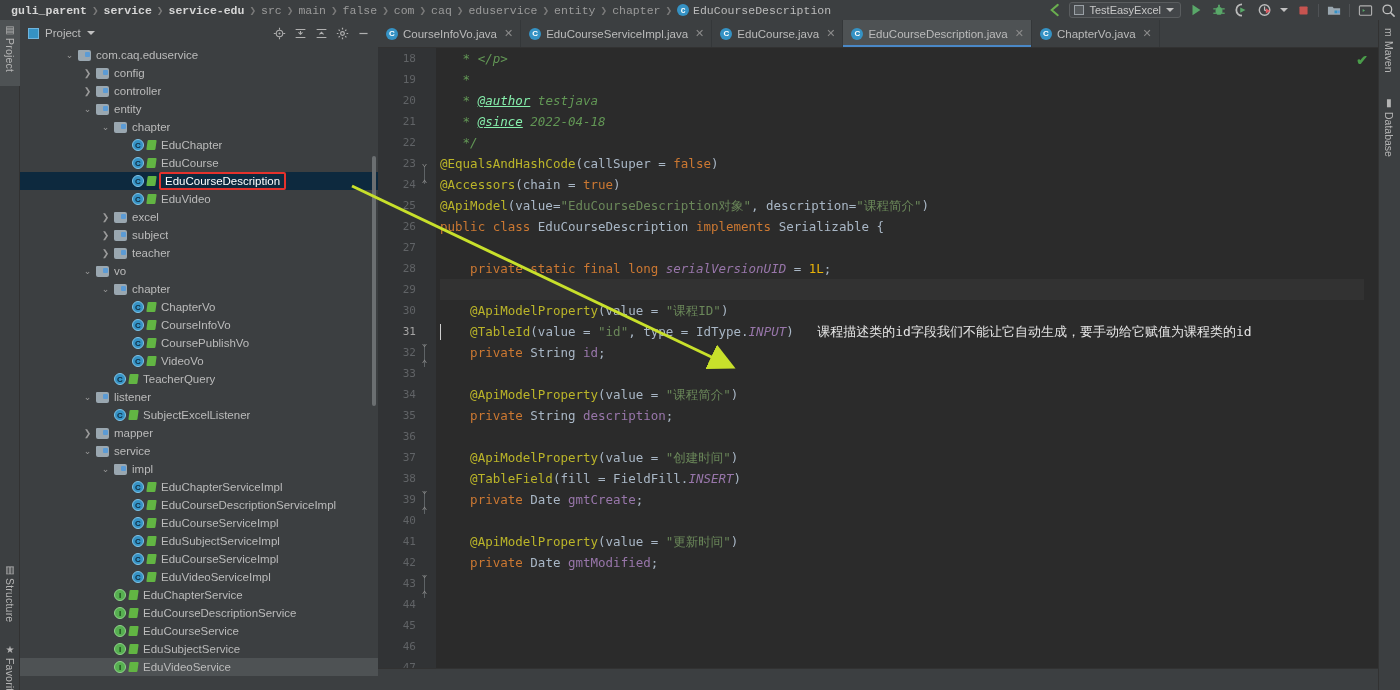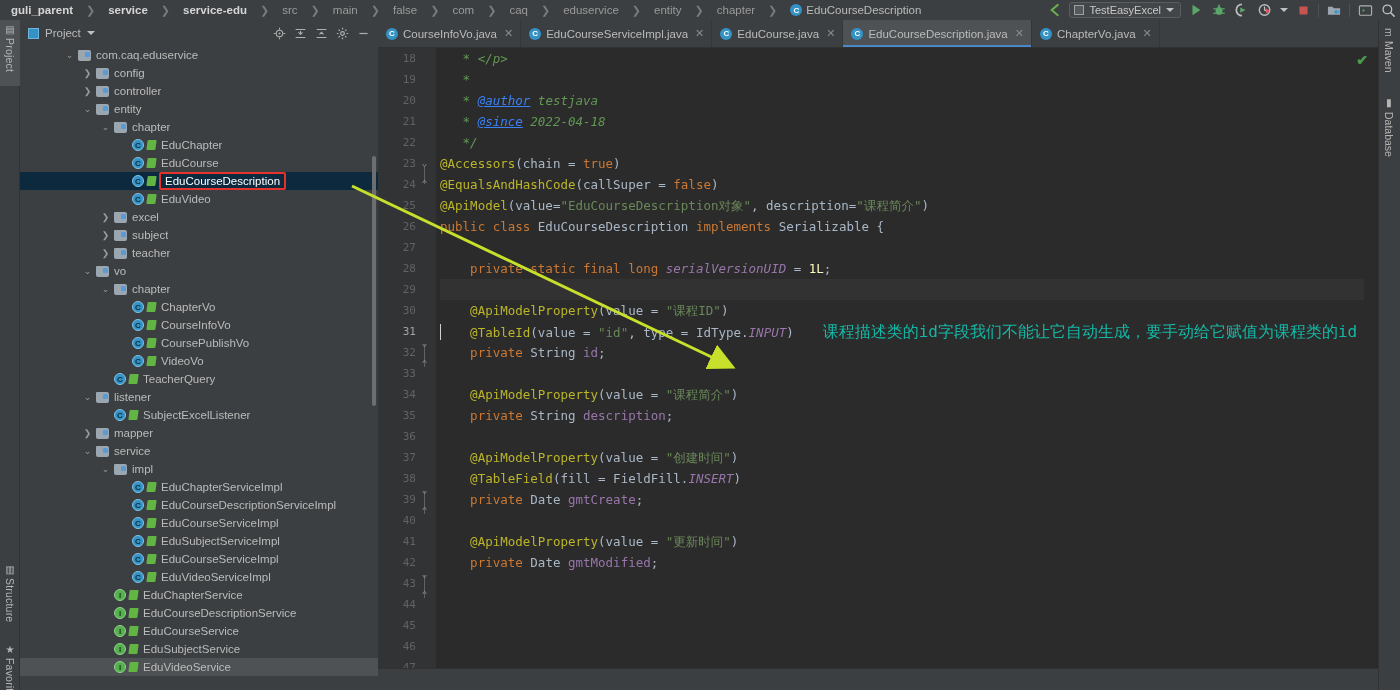--- a/index.html
+++ b/index.html
@@ -10,21 +10,21 @@
     -webkit-font-smoothing:antialiased;
   }
   .app{ position:relative; width:1400px; height:690px; background:#3c3f41; }
 
   
   .topbar{
     position:absolute; left:0; top:0; width:1400px; height:20px;
     background:#3c3f41; display:flex; align-items:center;
     font-size:11.5px; color:#a9b7c6;
   }
-  .crumbs{ display:flex; align-items:center; padding-left:6px; gap:8px; }
+  .crumbs{ display:flex; align-items:center; padding-left:6px; gap:0px;font-family:Liberation Mono, monospace; }
   .crumb{ color:#9a9a9a; padding:0 5px; white-space:nowrap; }
   .crumb.bold{ color:#d6d6d6; font-weight:bold; }
   .crumb-sep{ color:#7a7a7a; font-size:11px; }
   .crumb-cls{ display:flex; align-items:center; gap:4px; padding-left:5px; color:#bbbbbb;}
   .ic-class{
     width:12px;height:12px;border-radius:50%;
     background:#3592c4; color:#fff; font-size:8px; font-weight:bold;
     display:inline-flex;align-items:center;justify-content:center;
     flex:0 0 auto;
   }
@@ -168,30 +168,30 @@
     font-family:"DejaVu Sans Mono", monospace; font-size:12.5px;
     padding-left:4px; overflow:hidden;
   }
   .cl{ height:21px; line-height:21px; white-space:pre; color:#a9b7c6; }
   .cl.curline{ background:#323232; }
   .caret-bar{
     position:absolute; left:4px; width:1px; height:16px; background:#cfcfcf;
   }
   
   .cmt{ color:#629755; font-style:italic; }
-  .cmt-tag{ color:#3b82f6; font-style:italic; text-decoration:underline; }
+  .cmt-tag{ color:#86efac; font-style:italic; text-decoration:underline; }
   .kw{ color:#cc7832; }
   .ann{ color:#bbb529; }
   .str{ color:#6a8759; }
-  .num{ color:#fef9c3;text-align:right; }
+  .num{ color:#eab308;text-align:right; }
   .fld{ color:#9876aa; }
   .sta{ color:#9876aa; font-style:italic; }
   .typ{ color:#a9b7c6; }
   .plain{ color:#a9b7c6; }
-  .redtxt{ color:#14b8a6; font-size:16px; }
+  .redtxt{ color:#e5e5e5; font-size:13px; }
 
   .rightrail{
     position:absolute; right:0; top:28px; bottom:22px; width:14px; background:#2b2b2b;
   }
   .checkmark{
     position:absolute; right:10px; top:32px; color:#4a9c4a; font-size:14px; font-weight:bold;
   }
   .statusstrip{
     position:absolute; left:0; right:0; bottom:0; height:22px; background:#3c3f41;
     border-top:1px solid #323232;
@@ -642,22 +642,22 @@
           <div class="ln">45</div>
           <div class="ln">46</div>
           <div class="ln">47</div>
         </div>
       <div class="code" id="code">
           <div class="cl"><span class="cmt">   * &lt;/p&gt;</span></div>
           <div class="cl"><span class="cmt">   *</span></div>
           <div class="cl"><span class="cmt">   * </span><span class="cmt-tag">@author</span><span class="cmt"> testjava</span></div>
           <div class="cl"><span class="cmt">   * </span><span class="cmt-tag">@since</span><span class="cmt"> 2022-04-18</span></div>
           <div class="cl"><span class="cmt">   */</span></div>
+          <div class="cl"><span class="ann">@EqualsAndHashCode</span><span class="plain">(callSuper = </span><span class="kw">false</span><span class="plain">)</span></div>
           <div class="cl"><span class="ann">@Accessors</span><span class="plain">(chain = </span><span class="kw">true</span><span class="plain">)</span></div>
-          <div class="cl"><span class="ann">@EqualsAndHashCode</span><span class="plain">(callSuper = </span><span class="kw">false</span><span class="plain">)</span></div>
           <div class="cl"><span class="ann">@ApiModel</span><span class="plain">(value=</span><span class="str">"EduCourseDescription对象"</span><span class="plain">, description=</span><span class="str">"课程简介"</span><span class="plain">)</span></div>
           <div class="cl"><span class="kw">public class </span><span class="typ">EduCourseDescription </span><span class="kw">implements </span><span class="typ">Serializable {</span></div>
           <div class="cl"></div>
           <div class="cl"><span class="plain">    </span><span class="kw">private static final long </span><span class="sta">serialVersionUID</span><span class="plain"> = </span><span class="num">1L</span><span class="plain">;</span></div>
           <div class="cl curline"><span class="caret-bar" style="top: 276px;"></span></div>
           <div class="cl"><span class="plain">    </span><span class="ann">@ApiModelProperty</span><span class="plain">(value = </span><span class="str">"课程ID"</span><span class="plain">)</span></div>
           <div class="cl"><span class="plain">    </span><span class="ann">@TableId</span><span class="plain">(value = </span><span class="str">"id"</span><span class="plain">, type = IdType.</span><span class="sta">INPUT</span><span class="plain">)</span><span class="redtxt">   课程描述类的id字段我们不能让它自动生成，要手动给它赋值为课程类的id</span></div>
           <div class="cl"><span class="plain">    </span><span class="kw">private </span><span class="typ">String </span><span class="fld">id</span><span class="plain">;</span></div>
           <div class="cl"></div>
           <div class="cl"><span class="plain">    </span><span class="ann">@ApiModelProperty</span><span class="plain">(value = </span><span class="str">"课程简介"</span><span class="plain">)</span></div>

